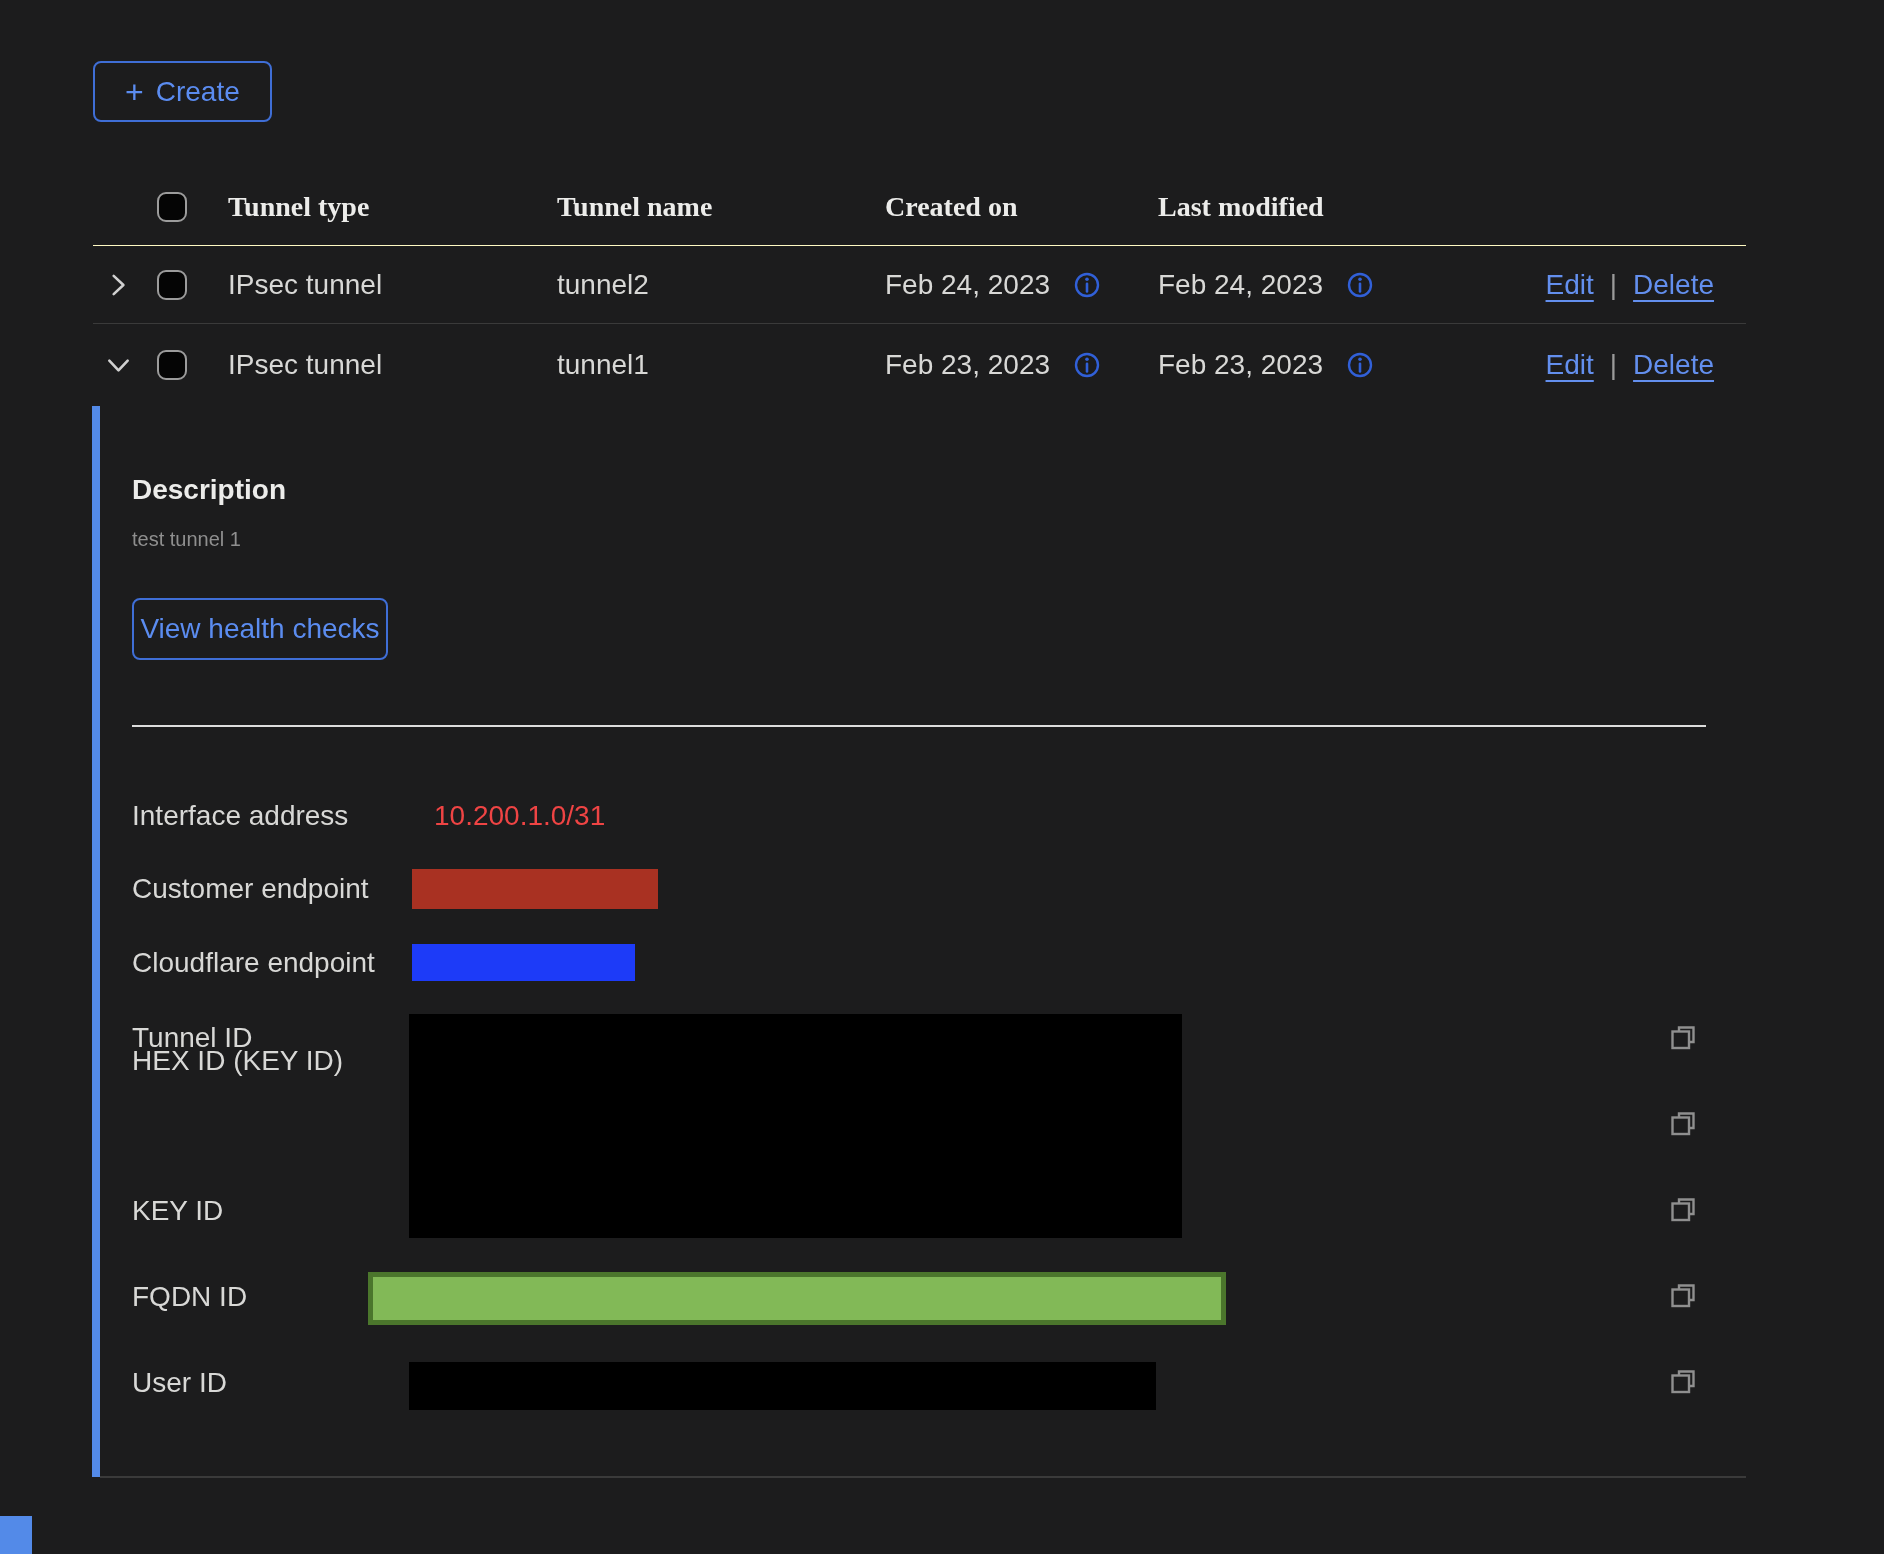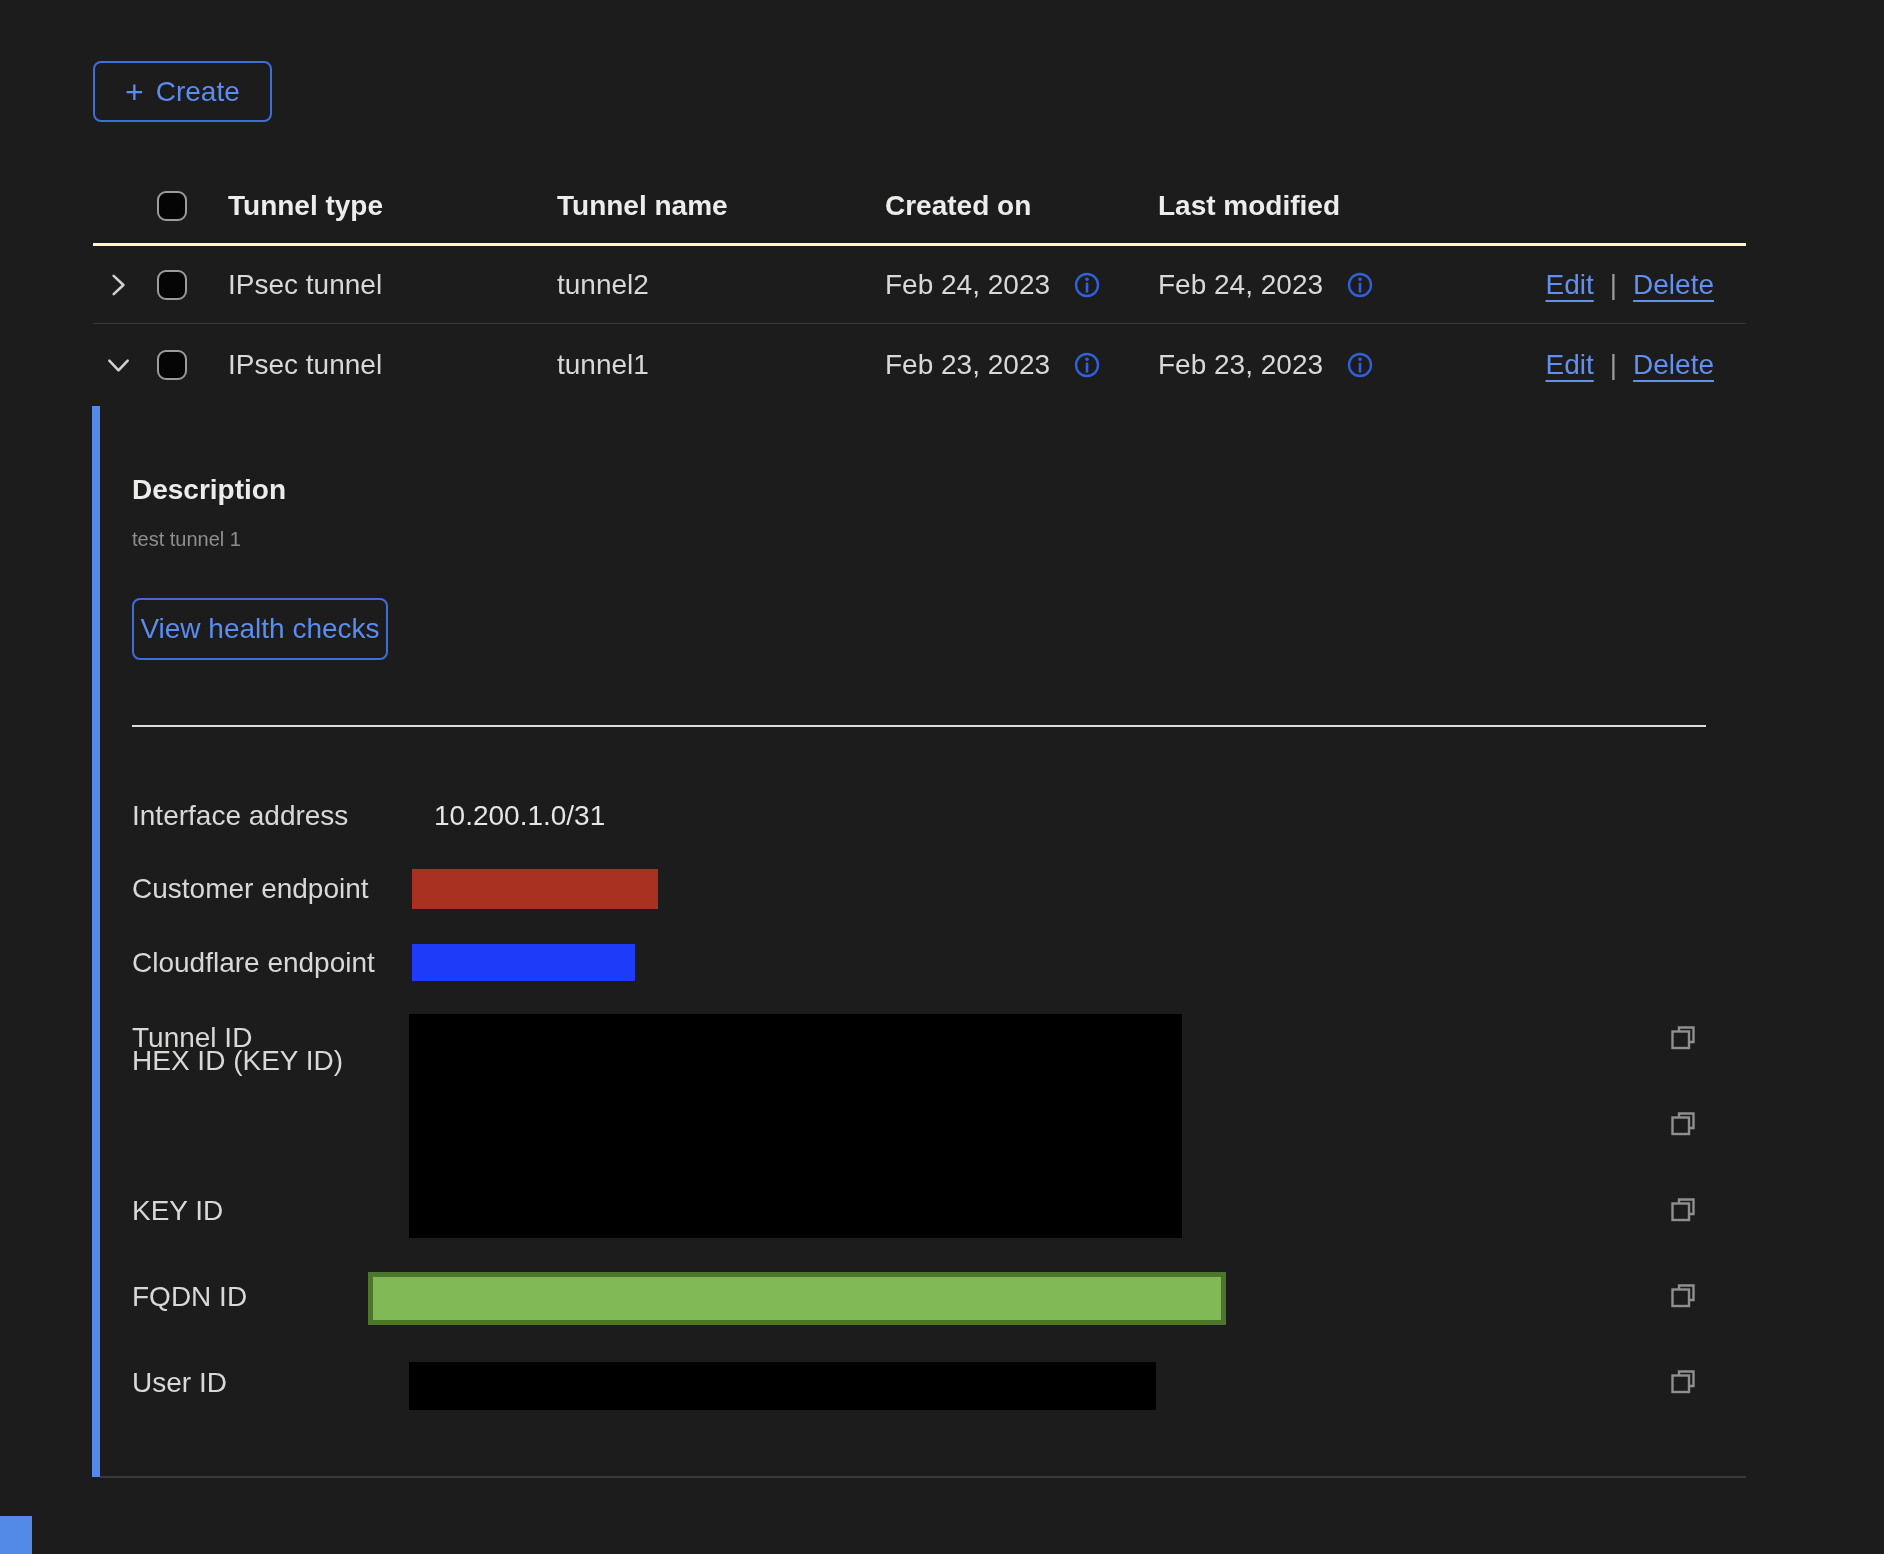--- a/index.html
+++ b/index.html
@@ -21,21 +21,21 @@
     background:transparent;
     border:2px solid #3f6ed6; border-radius:8px;
     color:#5b8cf0; font-size:28px; font-family:inherit;
     cursor:pointer;
   }
   .create-btn .plus { font-size:32px; font-weight:400; line-height:1; color:#5b8cf0; }
 
   
   .table { position:absolute; left:93px; top:168px; width:1653px; }
   .trow { position:relative; width:100%; }
-  .thead { height:78px; border-bottom:3px solid #fef9c3; }
+  .thead { height:78px; border-bottom:1px solid #fef9c3;font-family:Liberation Serif, serif; }
   .tr1   { height:78px; border-bottom:1px solid #3a3a3a; }
   .tr2   { height:82px; }
   .cell { position:absolute; top:50%; transform:translateY(-50%); display:flex; align-items:center; }
   .c-caret   { left:8px;  width:34px; justify-content:center; }
   .c-check   { left:64px; }
   .c-type    { left:135px; }
   .c-name    { left:464px; }
   .c-created { left:792px; }
   .c-mod     { left:1065px; }
   .c-actions { right:32px; gap:16px; }
@@ -69,21 +69,21 @@
 
   .field-label { left:132px; font-size:28px; color:#d8d8d6; line-height:34px; }
   .fl-0 { top:799px; }
   .fl-1 { top:872px; }
   .fl-2 { top:946px; }
   .fl-3 { top:1021px; }
   .fl-4 { top:1044px; }
   .fl-5 { top:1194px; }
   .fl-6 { top:1280px; }
   .fl-7 { top:1366px; }
-  .field-value { left:434px; top:799px; font-size:28px; color:#e5e5e5; line-height:34px; }
+  .field-value { left:434px; top:799px; font-size:28px; color:#ef4444; line-height:34px; }
 
   .redact-red   { left:412px; top:869px;  width:246px; height:40px; background:#a93122; }
   .redact-blue  { left:412px; top:944px;  width:223px; height:37px; background:#1d3bf8; }
   .redact-black-lg { left:409px; top:1014px; width:773px; height:224px; background:#000; }
   .redact-green { left:368px; top:1272px; width:858px; height:53px; background:#82b957; border:5px solid #4b762c; }
   .redact-black-sm { left:409px; top:1362px; width:747px; height:48px; background:#000; }
 
   .copy-btn { position:absolute; left:1666px; width:34px; height:34px; background:transparent; border:none; cursor:pointer; padding:0; }
   .cp-0 { top:1022px; }
   .cp-1 { top:1108px; }

